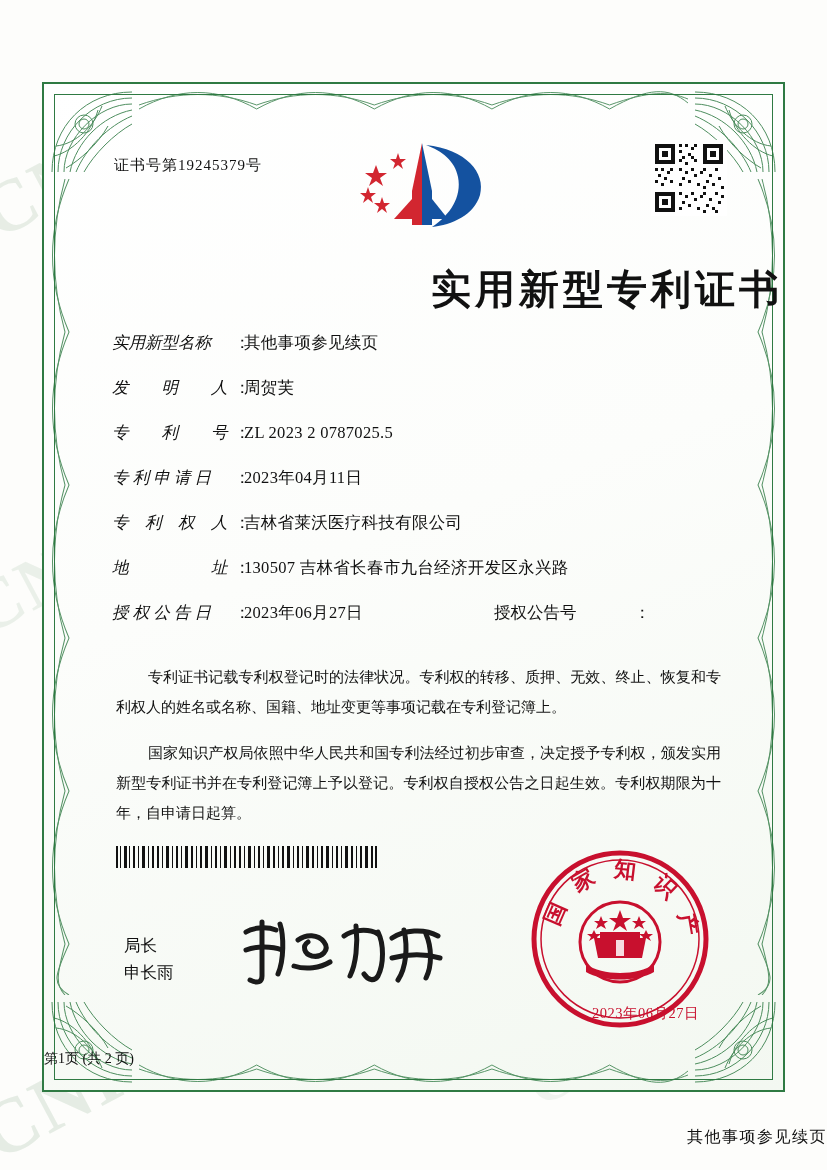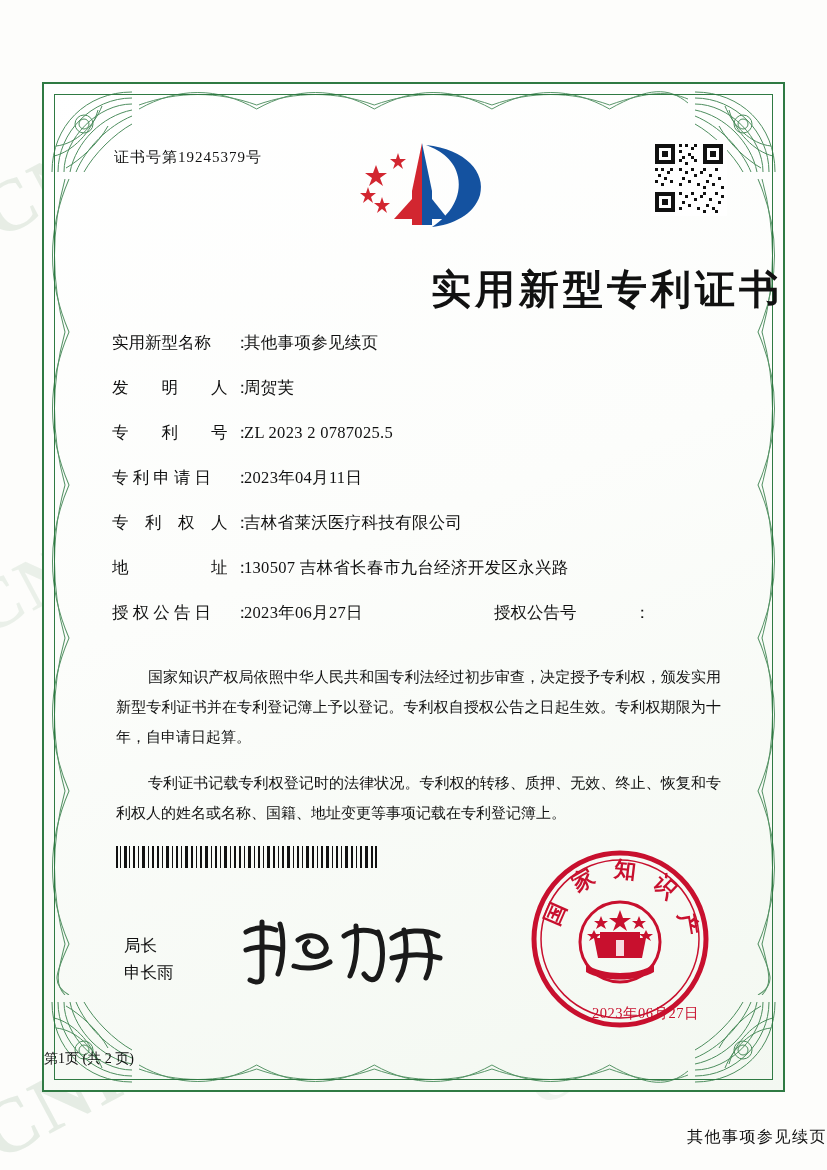--- a/index.html
+++ b/index.html
@@ -90,21 +90,21 @@
   .wm3 { left: -40px;  top: 520px;  font-size: 72px; opacity:.35;}
   .wm4 { left: 560px;  top: 540px;  font-size: 70px; opacity:.35;}
   .wm5 { left: 300px;  top: 820px;  font-size: 62px; opacity:.28;}
   .wm6 { left: -30px;  top: 1035px; font-size: 78px; opacity:.45;}
   .wm7 { left: 520px;  top: 1010px; font-size: 60px; opacity:.25;}
 
   
   .cert-no {
     position: absolute;
     left: 70px;
-    top: 64px;
+    top: 72px;
     font-size: 15px;
     color: #111;
     letter-spacing: 1px;
   }
   .logo {
     position: absolute;
     left: 310px;
     top: 55px;
     width: 140px;
     height: 90px;
@@ -143,20 +143,21 @@
     align-items: baseline;
     margin-bottom: 23px;
     font-size: 16.5px;
     color: #111;
   }
   .row .lbl {
     width: 122px;
     flex: 0 0 122px;
     letter-spacing: 0px;
     white-space: nowrap;
+    font-style: italic;
   }
   .row .colon { width: 10px; flex: 0 0 10px; }
   .row .val {
     flex: 1 1 auto;
     letter-spacing: .3px;
   }
   .row.two .val1 {
     flex: 0 0 250px;
   }
   .row.two .lbl2 {
@@ -493,22 +494,22 @@
       <div class="row two">
         <span class="lbl">授 权 公 告 日</span>
         <span class="colon">：</span>
         <span class="val val1">2023年06月27日</span>
         <span class="lbl2">授权公告号</span>
         <span class="colon">：</span>
       </div>
     </div>
 
     <div class="paras">
+      <p>专利证书记载专利权登记时的法律状况。专利权的转移、质押、无效、终止、恢复和专利权人的姓名或名称、国籍、地址变更等事项记载在专利登记簿上。</p>
       <p>国家知识产权局依照中华人民共和国专利法经过初步审查，决定授予专利权，颁发实用新型专利证书并在专利登记簿上予以登记。专利权自授权公告之日起生效。专利权期限为十年，自申请日起算。</p>
-      <p>专利证书记载专利权登记时的法律状况。专利权的转移、质押、无效、终止、恢复和专利权人的姓名或名称、国籍、地址变更等事项记载在专利登记簿上。</p>
     </div>
 
     <div class="barcode">
       <svg width="262" height="22" viewBox="0 0 262 22">
         <g fill="#111">
           <rect x="0" y="0" width="2" height="22"></rect>
             <rect x="4" y="0" width="1" height="22"></rect>
           <rect x="8" y="0" width="3" height="22"></rect>
             <rect x="13" y="0" width="1" height="22"></rect>
           <rect x="17" y="0" width="2" height="22"></rect>

